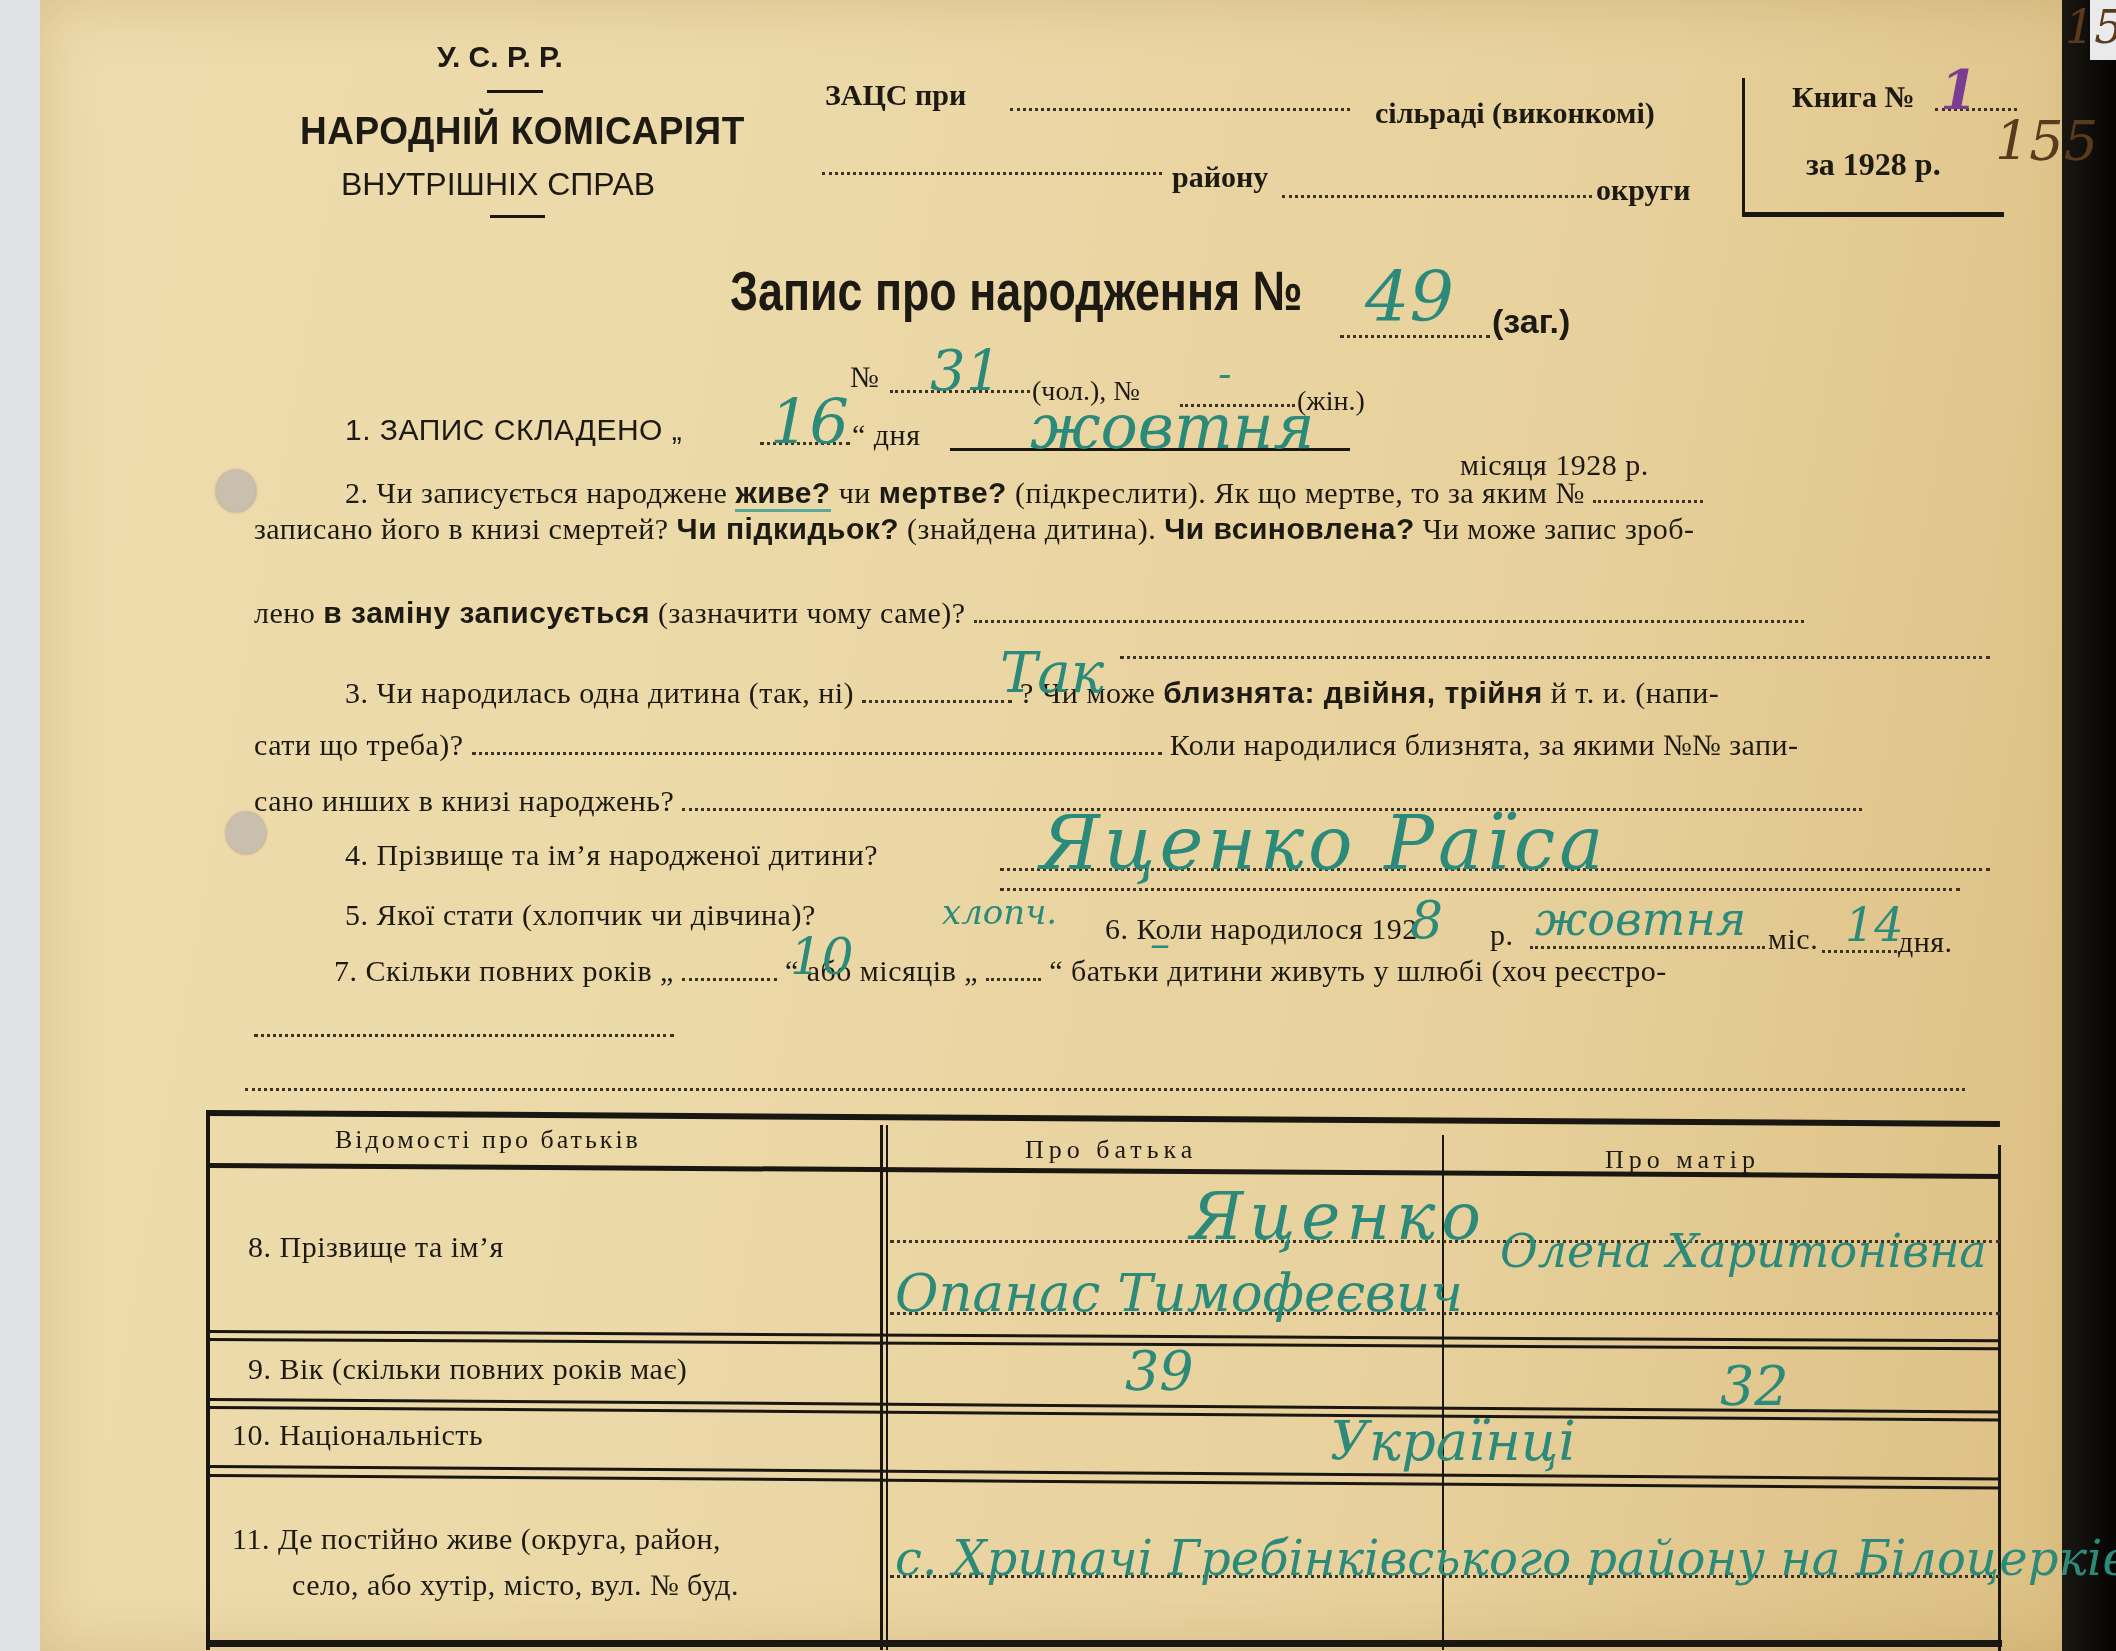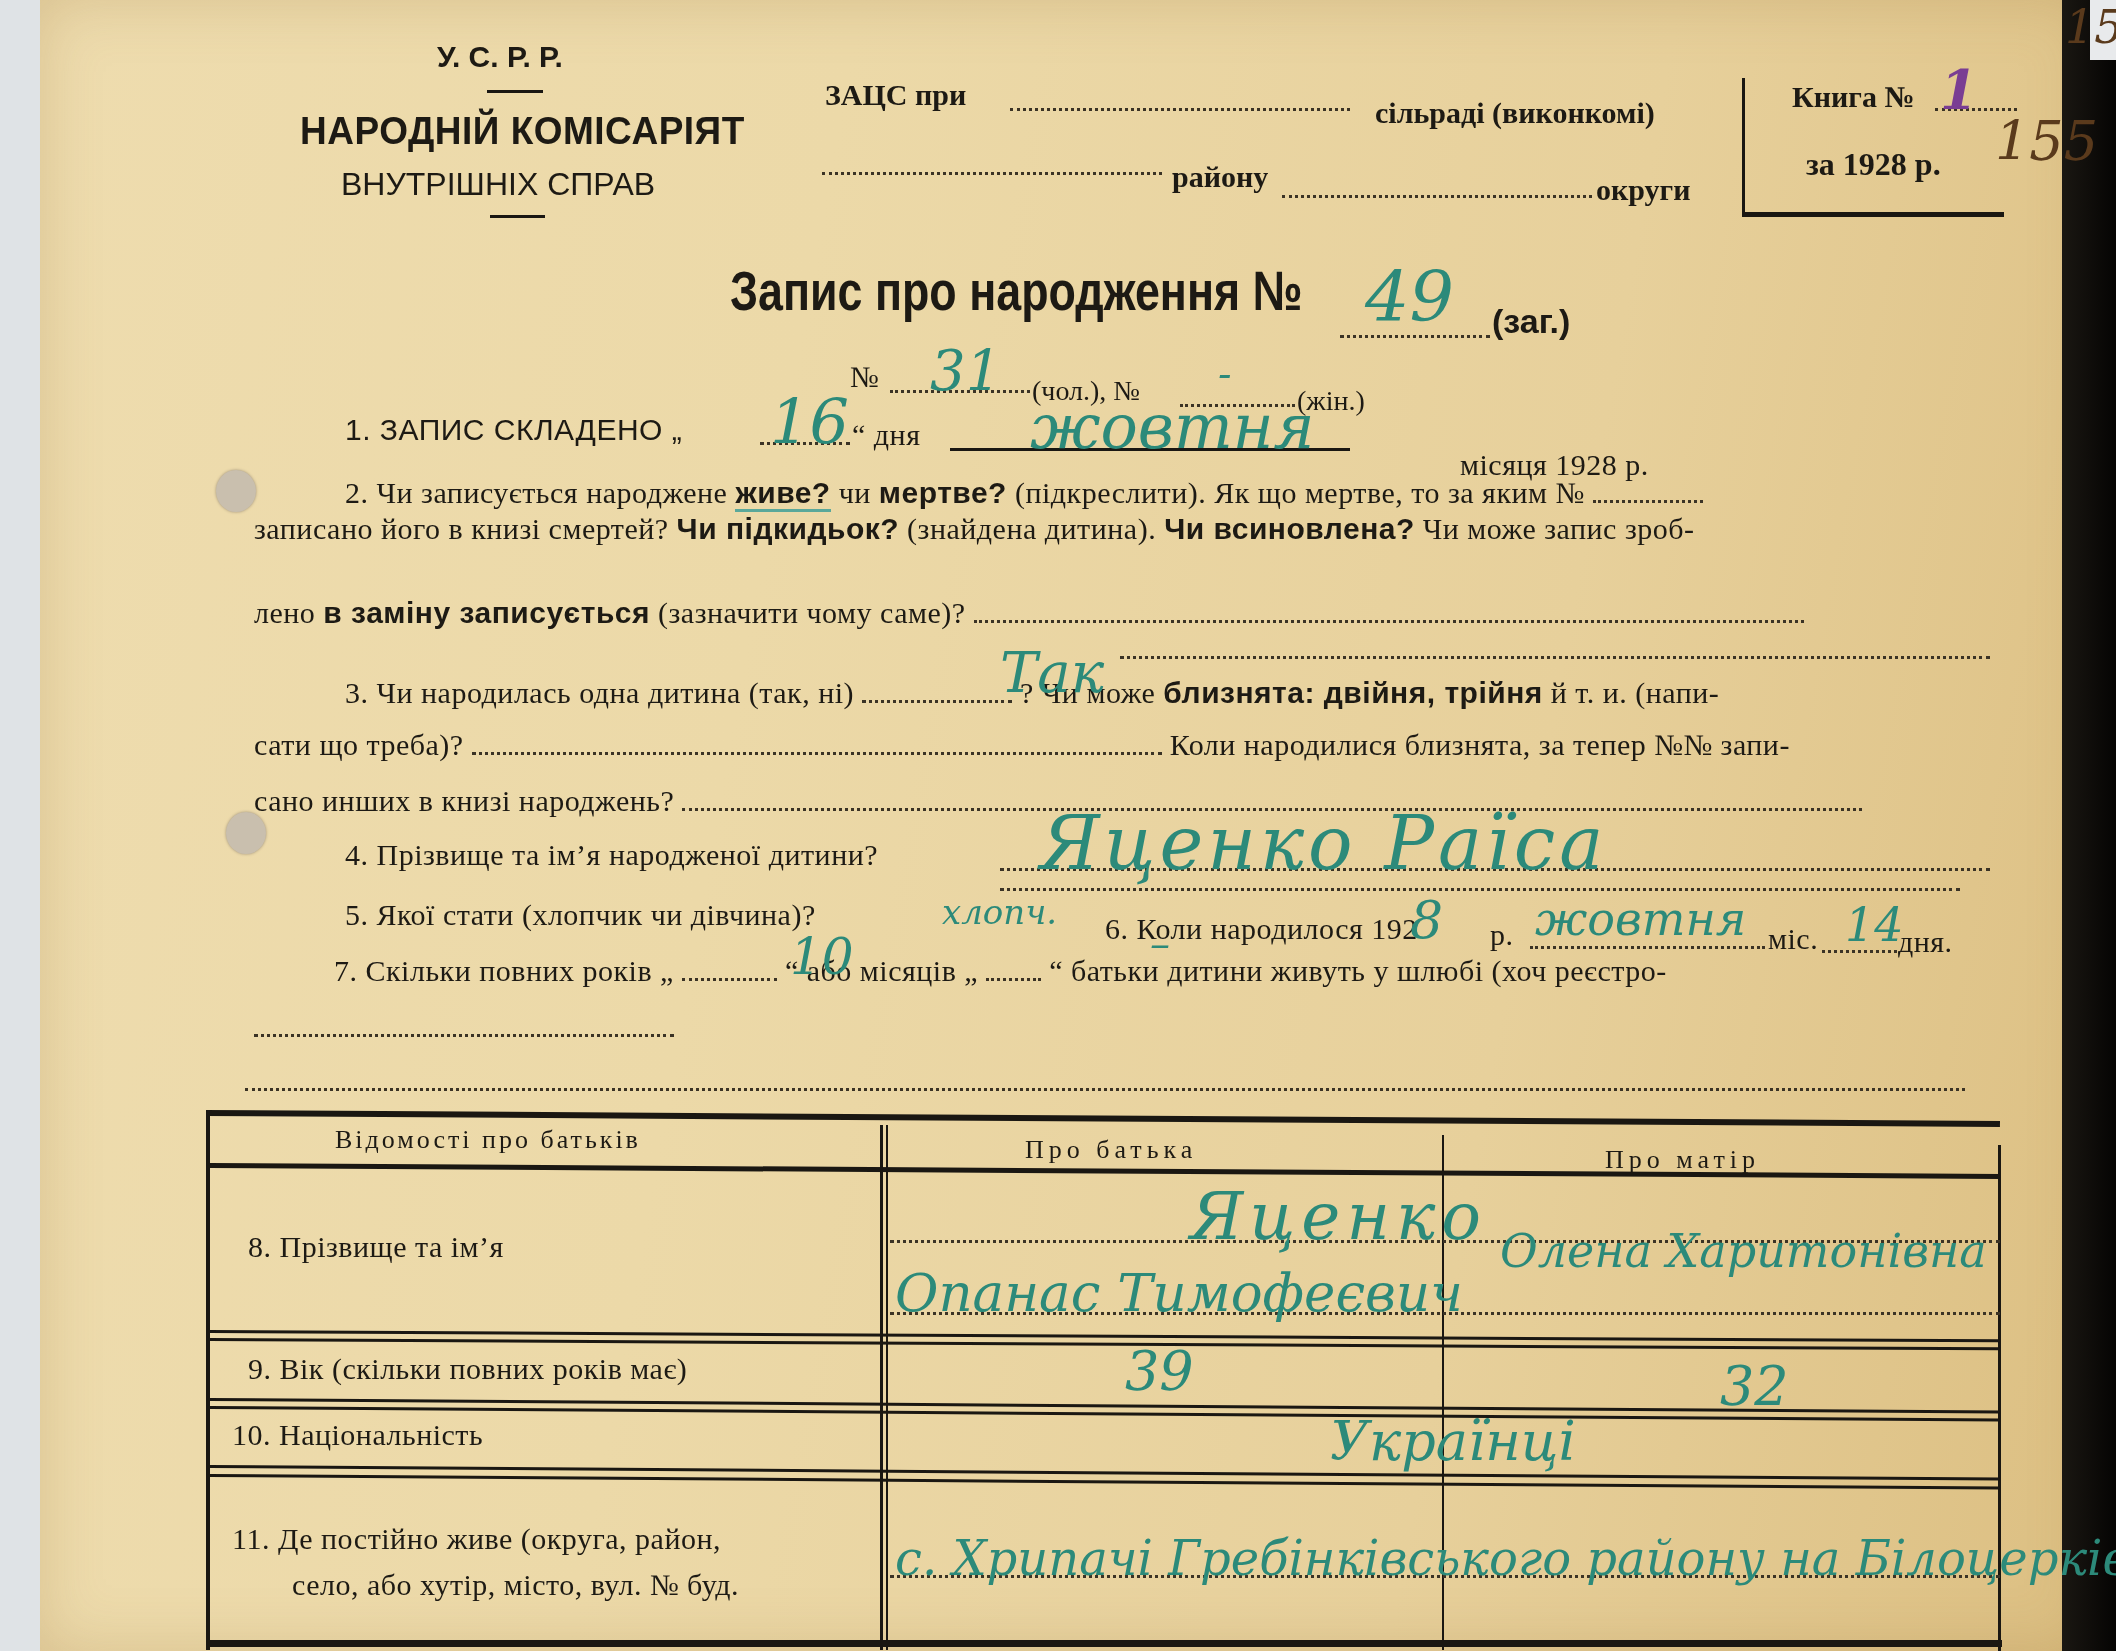--- a/index.html
+++ b/index.html
@@ -113,21 +113,21 @@
   <span>3. Чи народилась одна дитина (так, ні)</span>
   <span class="dots" style="width:150px;"></span>
   <span>? Чи може</span>
   <span class="bold sans">близнята: двійня, трійня</span>
   <span>й т. и. (напи-</span>
 </div>
 <div class="abs hw" style="left:1000px;top:640px;font-size:56px;">Так</div>
 <div class="abs t14" style="left:254px;top:728px;">
   <span>сати що треба)?</span>
   <span class="dots" style="width:690px;"></span>
-  <span>Коли народилися близнята, за тепер №№ запи-</span>
+  <span>Коли народилися близнята, за якими №№ запи-</span>
 </div>
 <div class="abs t14" style="left:254px;top:784px;">
   <span>сано инших в книзі народжень?</span>
   <span class="dots" style="width:1180px;"></span>
 </div>
 
 <div class="abs t14" style="left:345px;top:838px;">4. Прізвище та ім’я народженої дитини?</div>
 <div class="dline" style="left:1000px;top:868px;width:990px;"></div>
 <div class="dline" style="left:1000px;top:888px;width:960px;"></div>
 <div class="abs hw" style="left:1040px;top:800px;font-size:74px;letter-spacing:4px;">Яценко Раїса</div>

